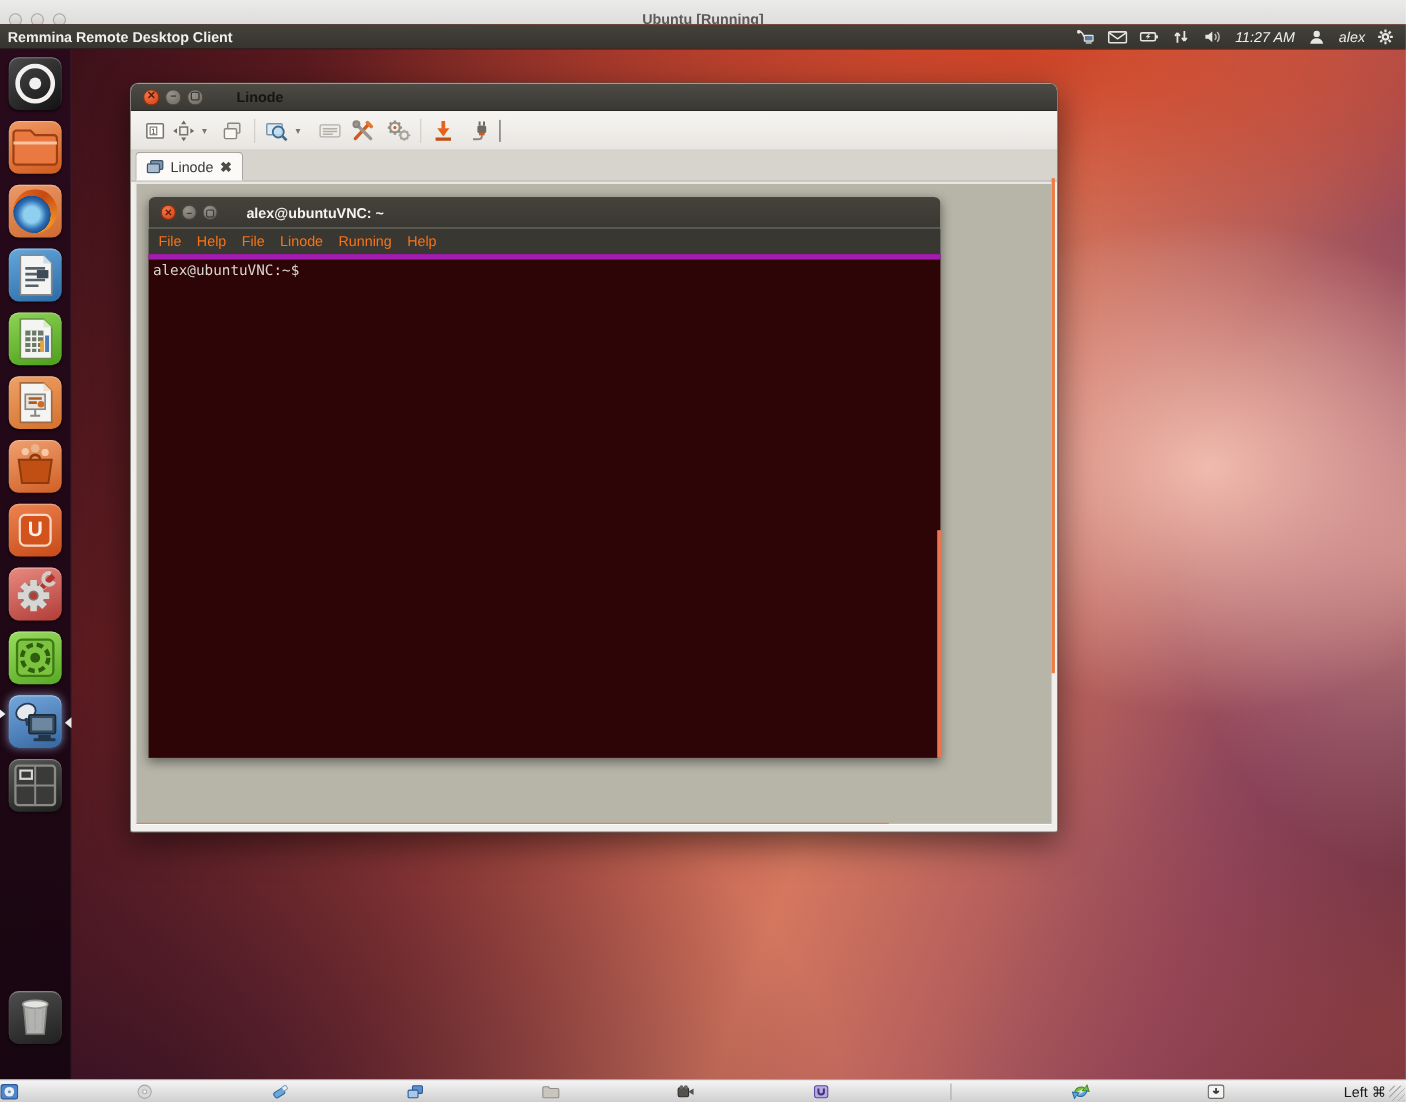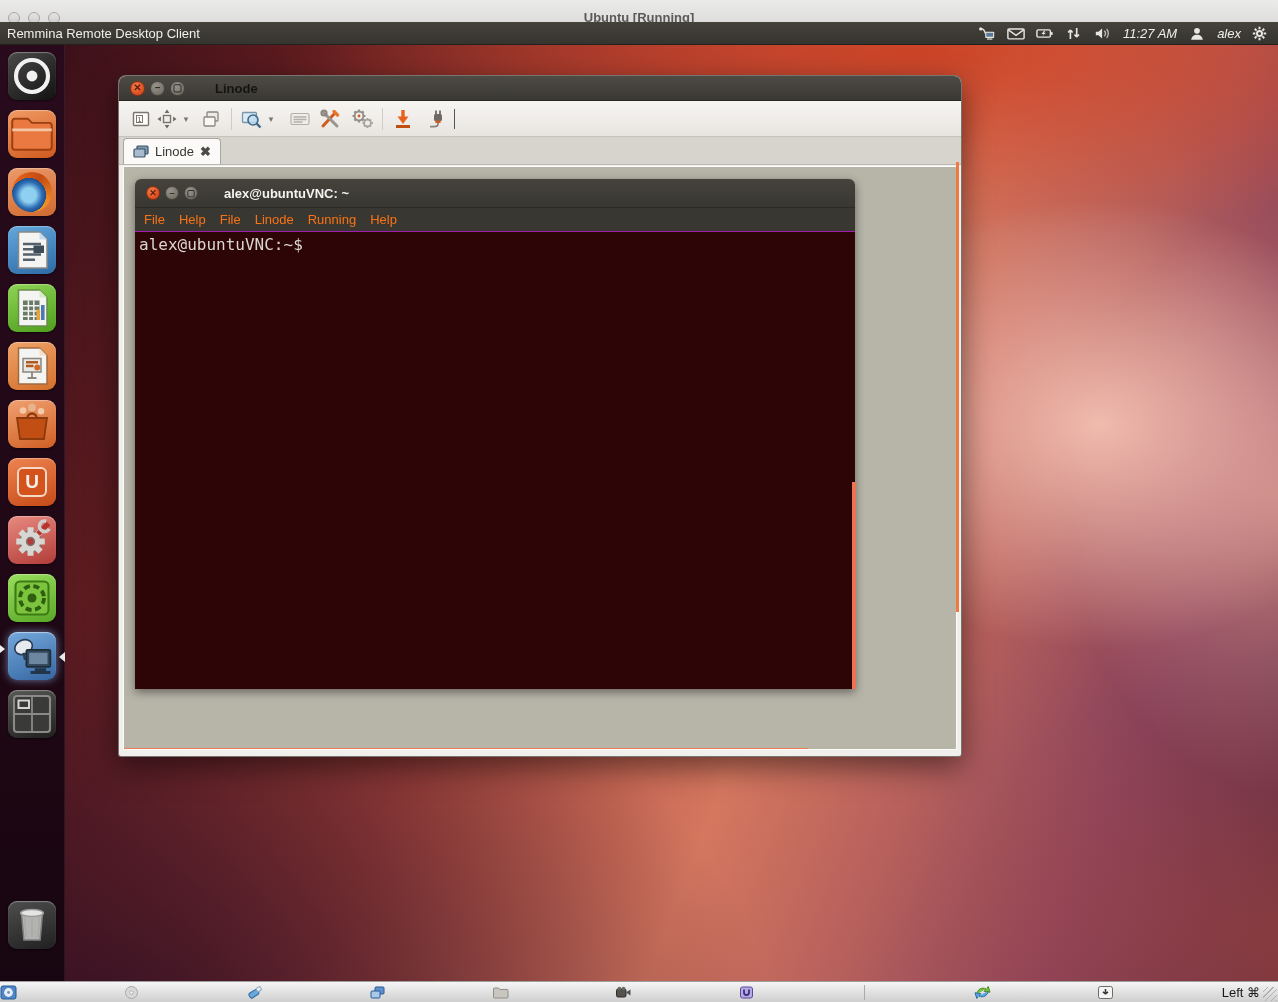--- a/index.html
+++ b/index.html
@@ -30,21 +30,21 @@
       radial-gradient(ellipse 320px 420px at 101% 50%, rgba(244,170,150,.6), rgba(244,170,150,0) 70%),
       radial-gradient(ellipse 900px 260px at 72% 3%, rgba(205,64,34,.9), rgba(205,64,34,0) 72%),
       radial-gradient(ellipse 700px 420px at 108% 97%, rgba(200,85,60,.55), rgba(200,85,60,0) 70%),
       radial-gradient(ellipse 900px 620px at 8% 108%, rgba(42,12,34,.9), rgba(42,12,34,0) 75%),
       linear-gradient(112deg, #330d17 0%, #5e1c20 20%, #a2423a 42%, #d5775f 62%, #b55f5c 74%, #86405a 86%, #4e2440 100%); }
 
   
   #ubuntu-panel { position:absolute; top:0; left:0; right:0; height:23px;
     background:linear-gradient(#45423c,#36342f); border-bottom:1px solid #23211d;
     display:flex; align-items:center; color:#f1efeb; }
-  #panel-app-title { font-weight:normal; font-size:13px; padding-left:7px; }
+  #panel-app-title { font-weight:bold; font-size:13px; padding-left:7px; }
   #panel-tray { margin-left:auto; display:flex; align-items:center; gap:11px; padding-right:8px; }
   .tray-ico { display:inline-flex; width:18px; height:15px; }
   #panel-clock, #panel-user-label { font-size:13px; color:#f1efeb;font-style:italic; }
 
   
   #launcher { position:absolute; top:23px; left:0; width:65px; bottom:0;
     background:linear-gradient(180deg, rgba(40,10,28,.96), rgba(22,5,16,.96));
     border-right:1px solid rgba(255,255,255,.07); }
   .tile { position:absolute; left:8px; width:48px; height:48px; border-radius:9px;
     box-shadow:inset 0 1px 1px rgba(255,255,255,.35), 0 1px 2px rgba(0,0,0,.5);
@@ -88,22 +88,22 @@
   
   #terminal-window { position:absolute; left:11px; top:12px; width:720px; height:510px;
     border-radius:6px 6px 0 0; box-shadow:0 3px 10px rgba(0,0,0,.45); }
   #terminal-titlebar { height:29px; background:linear-gradient(#46433d,#393731);
     border-radius:6px 6px 0 0; display:flex; align-items:center;
     border-bottom:1px solid #2c2a25; }
   #terminal-title { font-size:13px; font-weight:bold; color:#f5f3ef; margin-left:26px; }
   #terminal-menubar { height:23px; background:#393731; display:flex; align-items:center;
     gap:0; padding-left:9px; }
   .menu-item { font-size:13px; color:#f97316; padding:0 9px 0 0; margin-right:5px; }
-  #terminal-body { height:458px; background:#2d0506; border-top:1px solid #a21caf;
-    font-family:"DejaVu Sans Mono", monospace; font-size:16px; color:#d9d6d0;
+  #terminal-body { height:458px; background:#2d0506; border-top:5px solid #a21caf;
+    font-family:"DejaVu Sans Mono", monospace; font-size:13px; color:#d9d6d0;
     padding:3px 4px; }
 
   
   #artifact-right-strip { position:absolute; left:728px; top:315px; width:4px; height:207px;
     background:#ec7450; }
   #artifact-bottom-strip { position:absolute; left:0; top:581px; width:684px; height:5px;
     background:#ec7c52; }
   #artifact-window-right { position:absolute; right:2px; top:86px; width:3px; height:450px;
     background:#ee7a44; }
 

